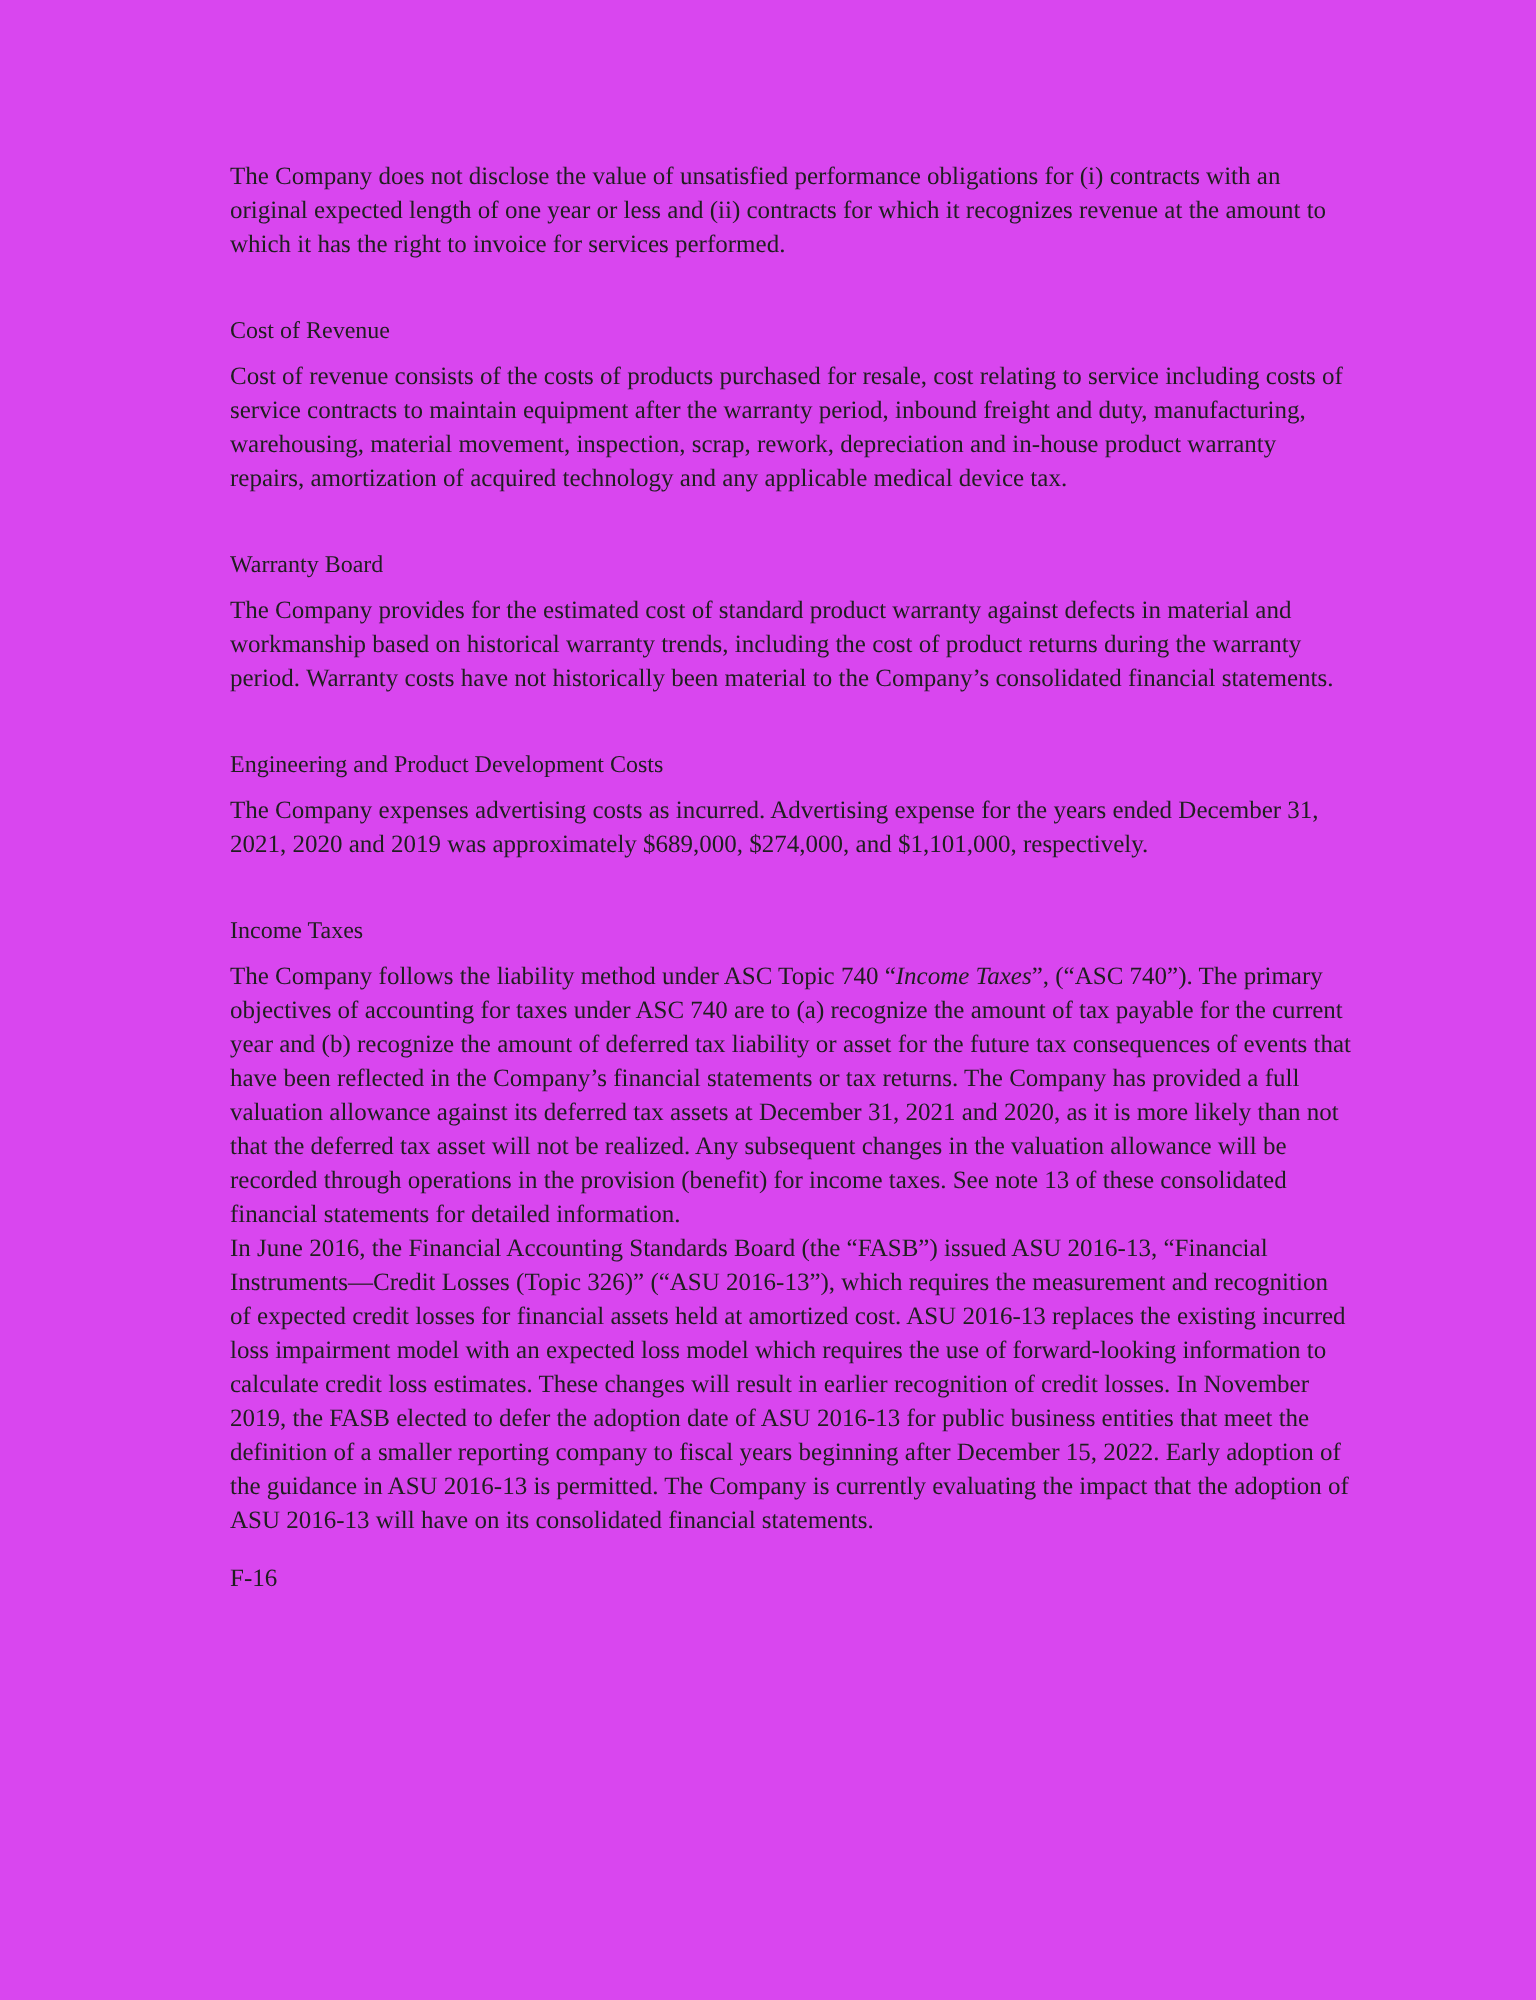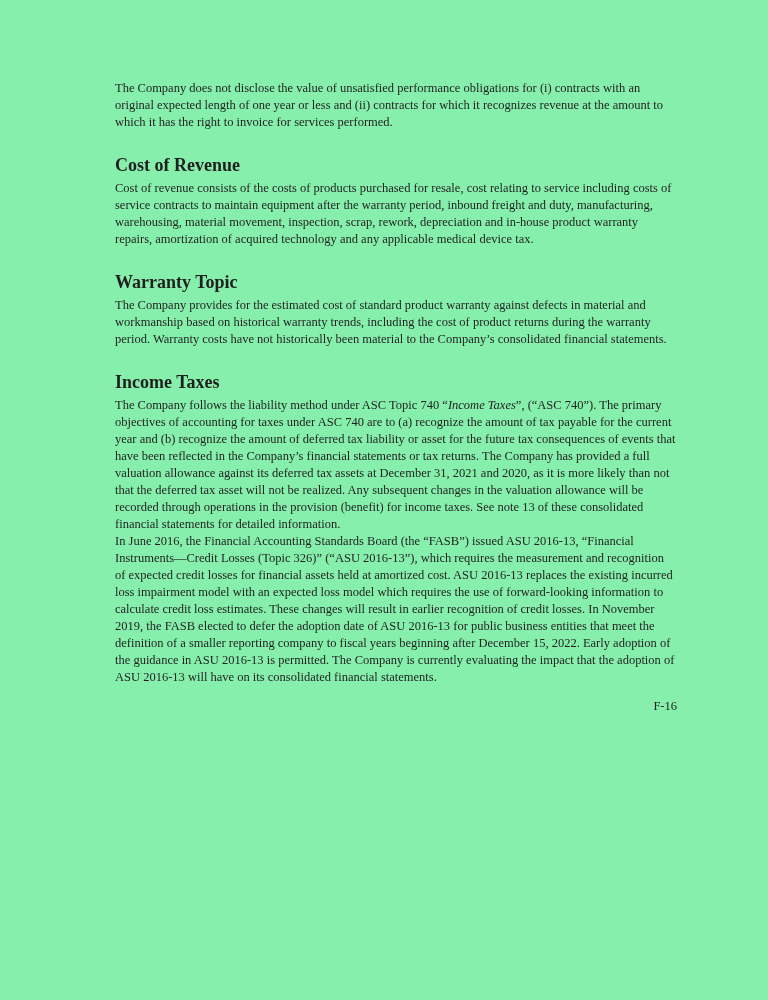--- a/index.html
+++ b/index.html
@@ -4,69 +4,71 @@
 <style>
   html, body {
     margin: 0;
     padding: 0;
     background: #ffffff;
   }
   .page {
     position: relative;
     width: 768px;
     height: 1000px;
-    background: #86efac;
+    background: #d946ef;
     font-family: "Liberation Serif", "DejaVu Serif", serif;
     color: #1f1f1f;
     font-size: 12.5px;
     line-height: 17px;
     overflow: hidden;
     box-sizing: border-box;
   }
   .content {
     padding: 80px 91px 0 115px;
   }
   .para {
     margin: 0;
     text-align: left;
   }
   .para + .heading {
     margin-top: 26px;
   }
   .heading {
-    font-weight: bold;
-    font-size: 18px;
+    font-weight: normal;
+    font-size: 12px;
     line-height: 17px;
     margin: 26px 0 6px 0;
   }
   .note-heading {
     margin-left: -25px;
     margin-top: 33px;
   }
   .footer {
     margin-top: 12px;
-    text-align: right;
+    text-align: left;
   }
   em { font-style: italic; }
 </style>
 </head>
 <body>
 
 <div class="page">
   <div class="content">
 
     <p class="para">The Company does not disclose the value of unsatisfied performance obligations for (i) contracts with an original expected length of one year or less and (ii) contracts for which it recognizes revenue at the amount to which it has the right to invoice for services performed.</p>
 
     <h3 class="heading">Cost of Revenue</h3>
     <p class="para">Cost of revenue consists of the costs of products purchased for resale, cost relating to service including costs of service contracts to maintain equipment after the warranty period, inbound freight and duty, manufacturing, warehousing, material movement, inspection, scrap, rework, depreciation and in-house product warranty repairs, amortization of acquired technology and any applicable medical device tax.</p>
 
-    <h3 class="heading">Warranty Topic</h3>
+    <h3 class="heading">Warranty Board</h3>
     <p class="para">The Company provides for the estimated cost of standard product warranty against defects in material and workmanship based on historical warranty trends, including the cost of product returns during the warranty period. Warranty costs have not historically been material to the Company’s consolidated financial statements.</p>
 
+    <h3 class="heading">Engineering and Product Development Costs</h3>
 
+    <p class="para">The Company expenses advertising costs as incurred. Advertising expense for the years ended December 31, 2021, 2020 and 2019 was approximately $689,000, $274,000, and $1,101,000, respectively.</p>
 
     <h3 class="heading">Income Taxes</h3>
     <p class="para"><span>The Company follows the liability method under ASC Topic 740 “</span><em>Income Taxes</em><span>”, (“ASC 740”). The primary objectives of accounting for taxes under ASC 740 are to (a) recognize the amount of tax payable for the current year and (b) recognize the amount of deferred tax liability or asset for the future tax consequences of events that have been reflected in the Company’s financial statements or tax returns. The Company has provided a full valuation allowance against its deferred tax assets at December 31, 2021 and 2020, as it is more likely than not that the deferred tax asset will not be realized. Any subsequent changes in the valuation allowance will be recorded through operations in the provision (benefit) for income taxes. See note 13 of these consolidated financial statements for detailed information.</span></p>
 
     <p class="para">In June 2016, the Financial Accounting Standards Board (the “FASB”) issued ASU 2016-13, “Financial Instruments—Credit Losses (Topic 326)” (“ASU 2016-13”), which requires the measurement and recognition of expected credit losses for financial assets held at amortized cost. ASU 2016-13 replaces the existing incurred loss impairment model with an expected loss model which requires the use of forward-looking information to calculate credit loss estimates. These changes will result in earlier recognition of credit losses. In November 2019, the FASB elected to defer the adoption date of ASU 2016-13 for public business entities that meet the definition of a smaller reporting company to fiscal years beginning after December 15, 2022. Early adoption of the guidance in ASU 2016-13 is permitted. The Company is currently evaluating the impact that the adoption of ASU 2016-13 will have on its consolidated financial statements.</p>
 
     <div class="footer">F-16</div>
 
   </div>
 </div>

